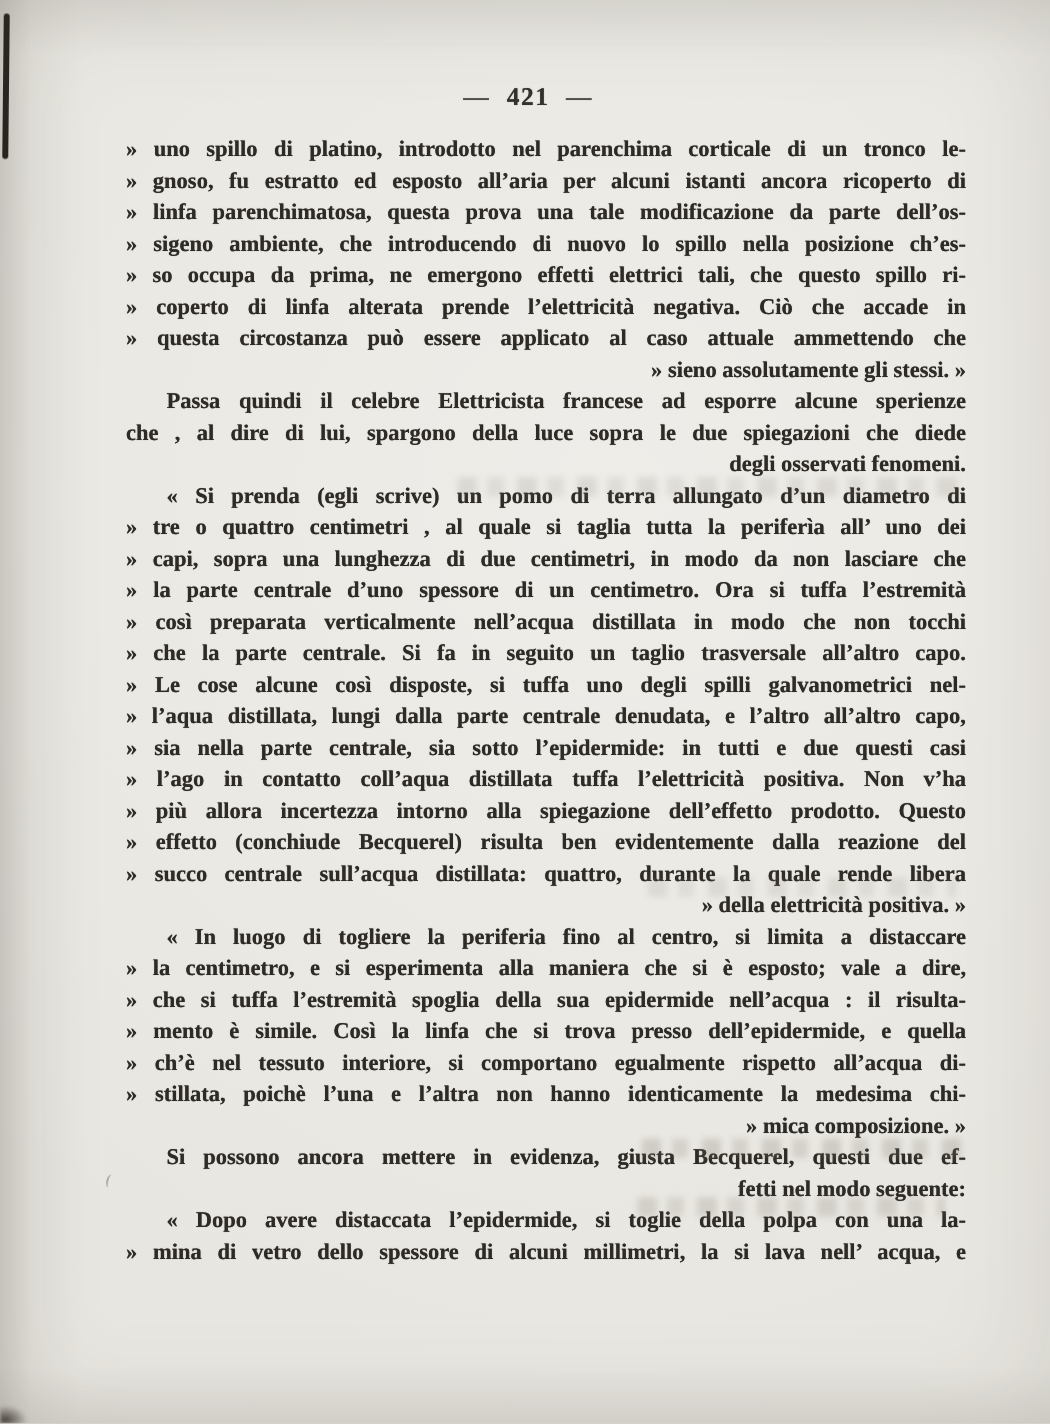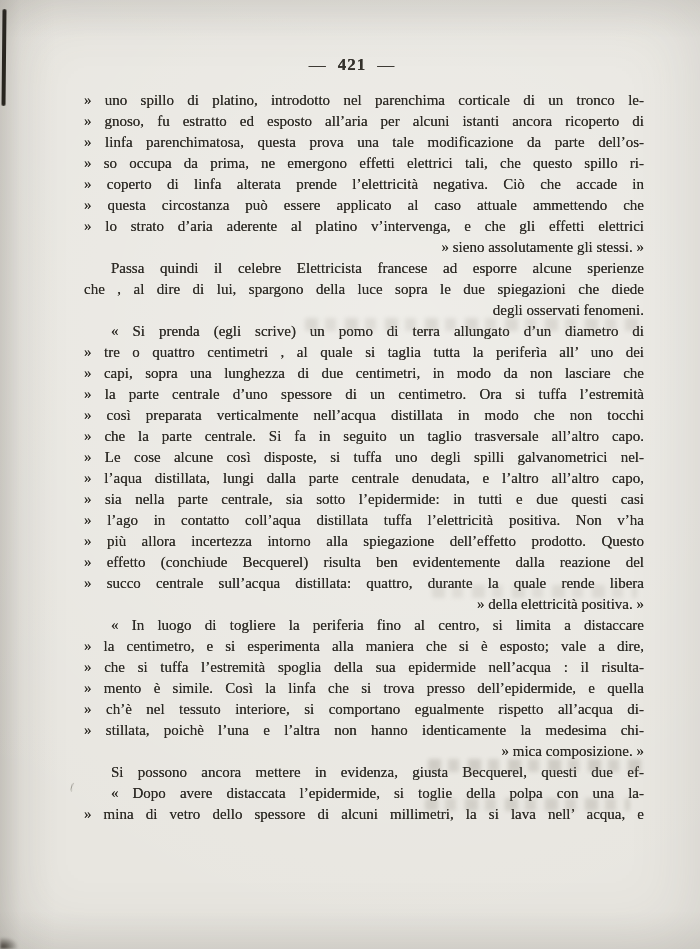--- a/index.html
+++ b/index.html
@@ -51,20 +51,21 @@
     width: 560px;
     font-size: 15px;
     text-shadow: 0 0 0.45px rgba(46,43,38,0.85);
   }
   .line {
     height: 21px;
     line-height: 21px;
     overflow: hidden;
     text-align: justify;
     white-space: normal;
+    font-weight: bold;
   }
   .line:not(.last)::after {
     content: "";
     display: inline-block;
     width: 100%;
     height: 0;
   }
   .line.last { text-align: right; }
   .line.qf, .line.pf { text-indent: 27px; }
 
@@ -125,24 +126,24 @@
 
   <div class="header">
     <span class="dash">—</span><span>421</span><span class="dash">—</span>
   </div>
 
   <div class="text-block">
       <div>
         <div class="line q">» uno spillo di platino, introdotto nel parenchima corticale di un tronco le-</div>
         <div class="line q">» gnoso, fu estratto ed esposto all’aria per alcuni istanti ancora ricoperto di</div>
         <div class="line q">» linfa parenchimatosa, questa prova una tale modificazione da parte dell’os-</div>
+        <div class="line q">» sigeno ambiente, che introducendo di nuovo lo spillo nella posizione ch’es-</div>
         <div class="line q">» so occupa da prima, ne emergono effetti elettrici tali, che questo spillo ri-</div>
         <div class="line q">» coperto di linfa alterata prende l’elettricità negativa. Ciò che accade in</div>
         <div class="line q">» questa circostanza può essere applicato al caso attuale ammettendo che</div>
-        <div class="line q">» lo strato d’aria aderente al platino v’intervenga, e che gli effetti elettrici</div>
         <div class="line q last">» sieno assolutamente gli stessi. »</div>
       </div>
       <div>
         <div class="line pf">Passa quindi il celebre Elettricista francese ad esporre alcune sperienze</div>
         <div class="line c">che , al dire di lui, spargono della luce sopra le due spiegazioni che diede</div>
         <div class="line c last">degli osservati fenomeni.</div>
       </div>
       <div>
         <div class="line qf">« Si prenda (egli scrive) un pomo di terra allungato d’un diametro di</div>
         <div class="line q">» tre o quattro centimetri , al quale si taglia tutta la periferìa all’ uno dei</div>
@@ -163,20 +164,21 @@
         <div class="line qf">« In luogo di togliere la periferia fino al centro, si limita a distaccare</div>
         <div class="line q">» la centimetro, e si esperimenta alla maniera che si è esposto; vale a dire,</div>
         <div class="line q">» che si tuffa l’estremità spoglia della sua epidermide nell’acqua : il risulta-</div>
         <div class="line q">» mento è simile. Così la linfa che si trova presso dell’epidermide, e quella</div>
         <div class="line q">» ch’è nel tessuto interiore, si comportano egualmente rispetto all’acqua di-</div>
         <div class="line q">» stillata, poichè l’una e l’altra non hanno identicamente la medesima chi-</div>
         <div class="line q last">» mica composizione. »</div>
       </div>
       <div>
         <div class="line pf">Si possono ancora mettere in evidenza, giusta Becquerel, questi due ef-</div>
+        <div class="line c last">fetti nel modo seguente:</div>
       </div>
       <div>
         <div class="line qf">« Dopo avere distaccata l’epidermide, si toglie della polpa con una la-</div>
         <div class="line q">» mina di vetro dello spessore di alcuni millimetri, la si lava nell’ acqua, e</div>
       </div>
     </div>
 
   <div class="bleed b1"></div>
   <div class="bleed b2"></div>
   <div class="bleed b3"></div>

